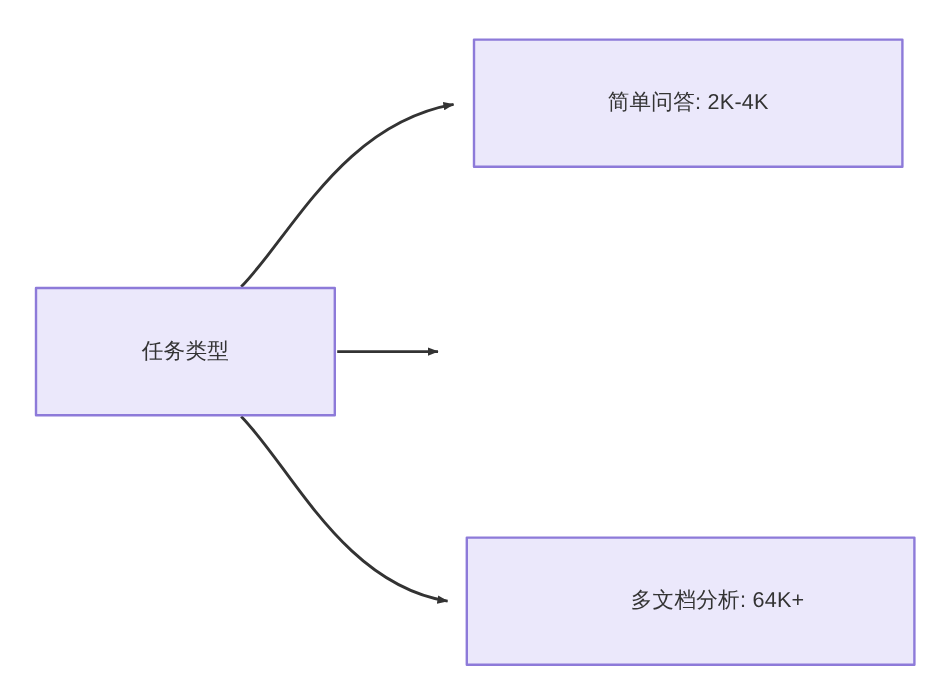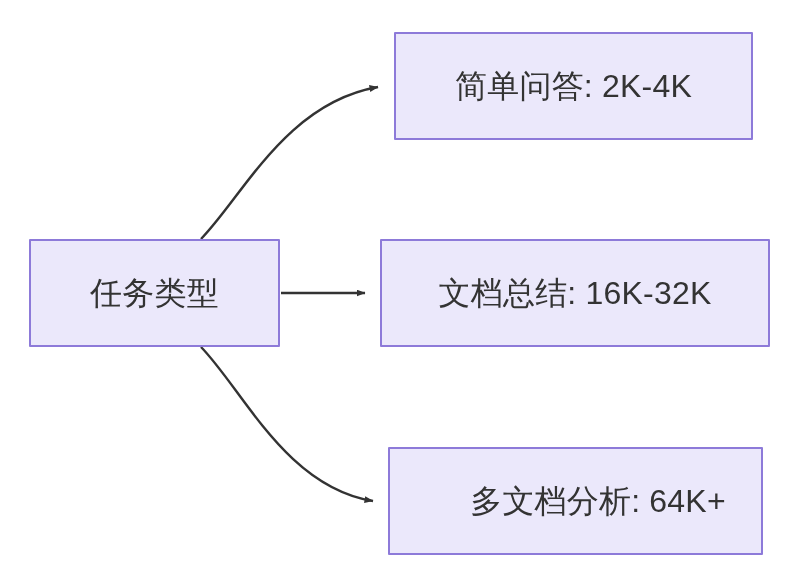--- a/index.html
+++ b/index.html
@@ -35,21 +35,21 @@
     background: #ebe8fb;
     border: 2px solid #8d7ad9;
     border-radius: 1px;
     display: flex;
     align-items: center;
     justify-content: center;
     text-align: center;
   }
   .node-label {
     color: #333333;
-    font-size: 32px;
+    font-size: 18px;
     line-height: 1.2;
     letter-spacing: 0.2px;
     white-space: nowrap;
   }
   #node-task-type  { left: 29px;  top: 239px; width: 251px; height: 108px; font-family: Liberation Serif, serif; }
   #node-simple-qa  { left: 394px; top: 32px;  width: 359px; height: 108px; }
   #node-doc-summary{ left: 380px; top: 239px; width: 390px; height: 108px; }
   #node-multi-doc  { left: 388px; top: 447px; width: 375px; height: 108px; padding-left: 45px; }
 </style>
 </head>
@@ -72,21 +72,18 @@
   </svg>
 
   <div class="node" id="node-task-type">
     <span class="node-label">任务类型</span>
   </div>
 
   <div class="node" id="node-simple-qa">
     <span class="node-label">简单问答: 2K-4K</span>
   </div>
 
-  <div class="node" id="node-doc-summary">
-    <span class="node-label">文档总结: 16K-32K</span>
-  </div>
 
   <div class="node" id="node-multi-doc">
     <span class="node-label">多文档分析: 64K+</span>
   </div>
 
 </div>
 
 </body></html>

